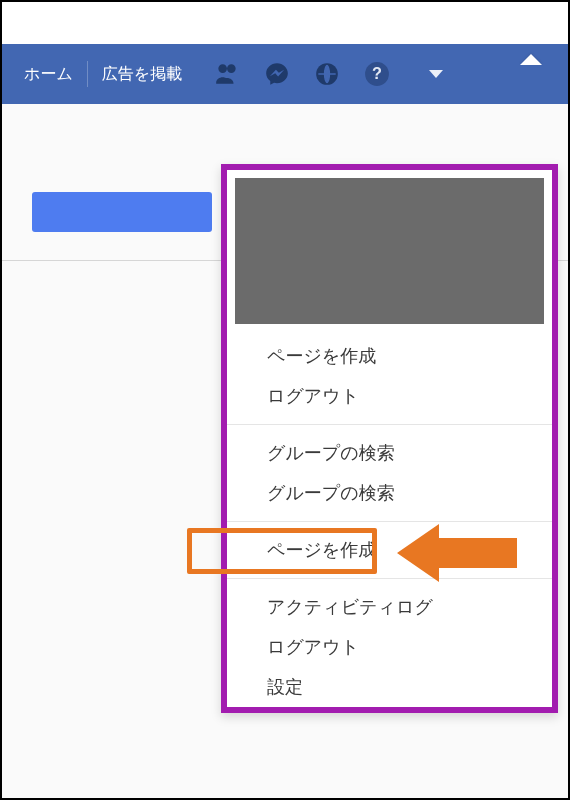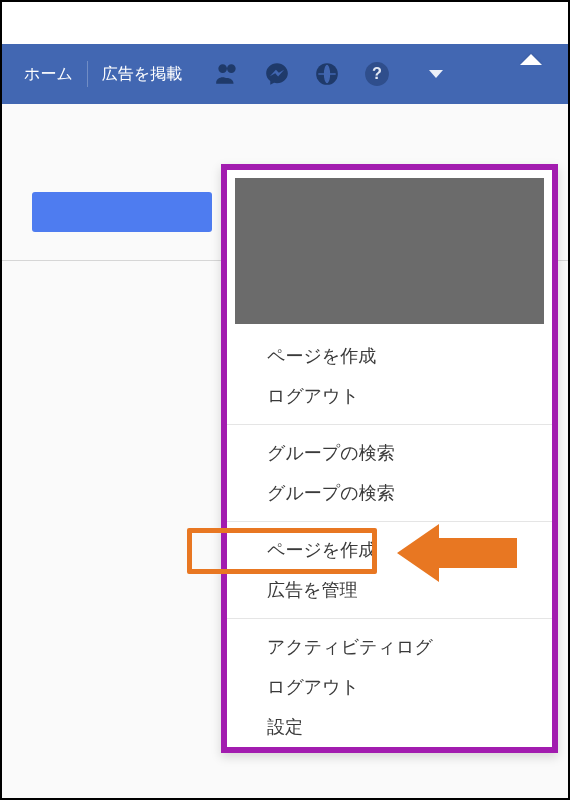--- a/index.html
+++ b/index.html
@@ -194,21 +194,20 @@
 
     <div class="menu-item">ページを作成</div>
     <div class="menu-item">ログアウト</div>
     <div class="sep"></div>
 
     <div class="menu-item">グループの検索</div>
     <div class="menu-item">グループの検索</div>
     <div class="sep"></div>
 
     <div class="menu-item">ページを作成</div>
-    <div class="menu-item">広告を管理</div>
     <div class="sep"></div>
 
     <div class="menu-item">アクティビティログ</div>
     <div class="menu-item">ログアウト</div>
     <div class="menu-item">設定</div>
   </div>
 
   <div class="highlight-box"></div>
   <svg class="arrow-annot" viewBox="0 0 120 58">
     <polygon points="0,29 42,0 42,14 120,14 120,44 42,44 42,58" fill="#e87722"></polygon>

